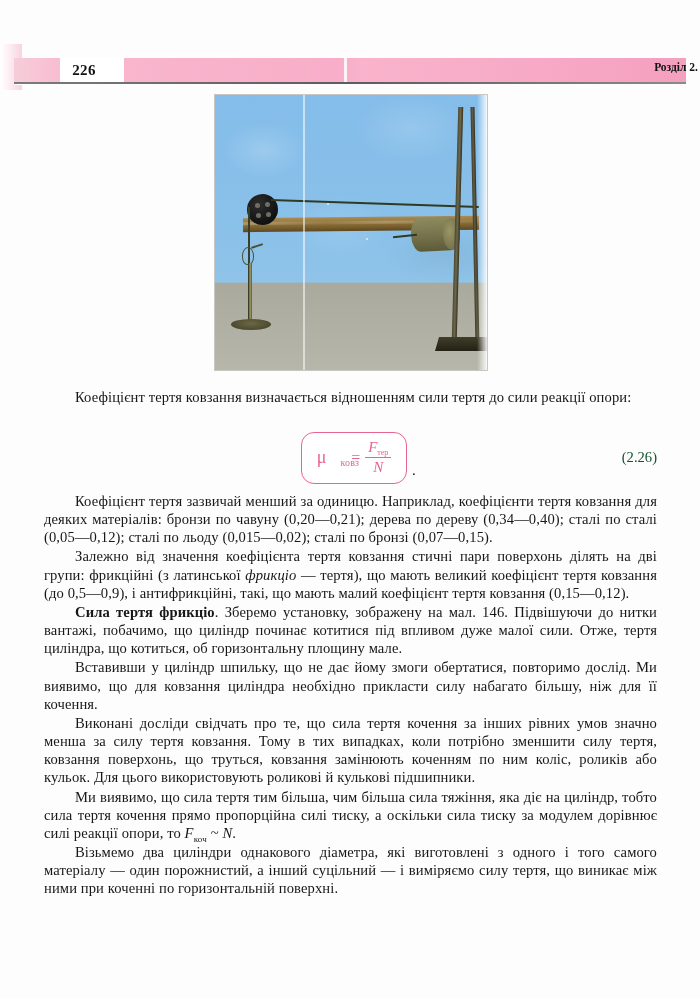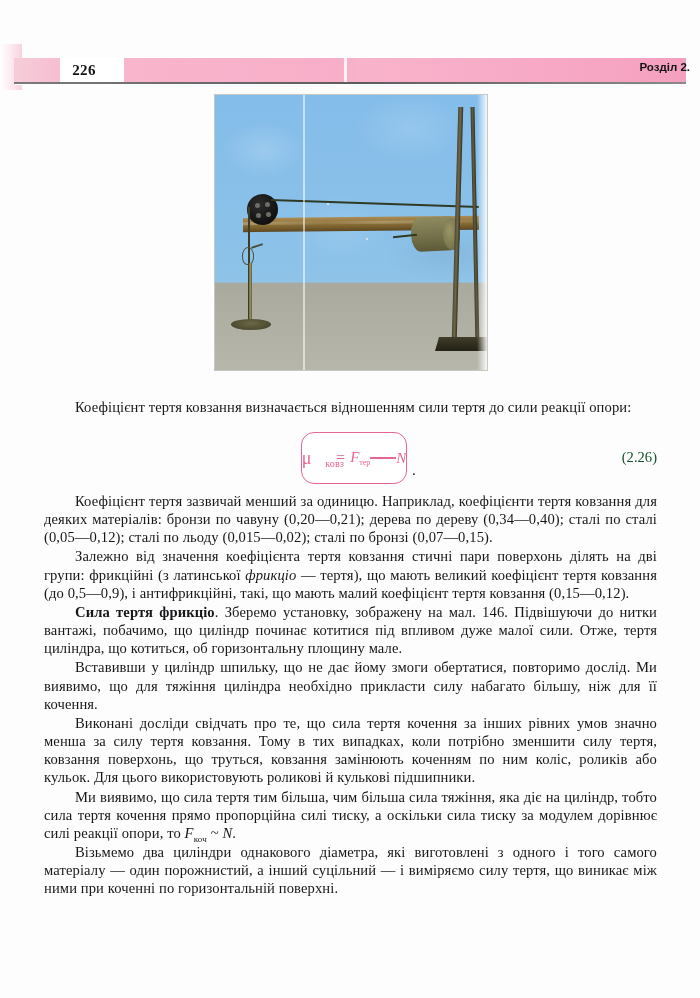--- a/index.html
+++ b/index.html
@@ -44,23 +44,23 @@
     position:absolute;
     left:60px; top:58px;
     width:48px; height:24px;
     display:flex; align-items:center; justify-content:center;
     font-size:15px; font-weight:bold; color:#121212;
     letter-spacing:.4px;
     background:#ffffff;
   }
   .section-label{
     position:absolute;
-    right:10px; top:58px; height:18px;
+    right:2px; top:58px; height:18px;
     display:flex; align-items:center;
-    font-family:Liberation Sans, sans-serif;
+    font-family:Liberation Serif, serif;
     font-size:11.5px; font-weight:bold; color:#141414;
   }
   .spine{
     position:absolute; left:0; top:44px;
     width:22px; height:46px;
     background:linear-gradient(90deg,#ffffff 0%,#fdeff3 40%,#f7d3e0 100%);
   }
   .spine-nick{
     position:absolute; left:16px; top:78px;
     width:10px; height:7px;
@@ -276,21 +276,21 @@
     display:flex; align-items:center;
     font-family:"Liberation Serif", serif;
     font-size:17px;
   }
   .fml .mu{ font-style:normal; font-size:18px; }
   .fml .sub{
     font-size:10px; vertical-align:baseline;
     position:relative; top:5px; left:14px; letter-spacing:.2px;
   }
   .fml .eq{ margin:0 5px 0 6px; font-size:16px; }
-  .frac{ display:inline-flex; flex-direction:row; align-items:center; }
+  .frac{ display:inline-flex; flex-direction:column; align-items:center; }
   .frac .num{ font-style:italic; font-size:15px; line-height:1.05; }
   .frac .num .s{ font-style:normal; font-size:8px; position:relative; top:3px; }
   .frac .bar{ width:100%; min-width:26px; height:1.4px; background:#e8658f; margin:1px 0; }
   .frac .den{ font-style:italic; font-size:15px; line-height:1.1; }
   .fml-period{
     position:absolute; left:368px; top:30px;
     color:#17171a; font-size:15px;
   }
   .eqno{
     position:absolute; right:0; top:17px;
@@ -350,21 +350,21 @@
     <div class="frame-b"></div>
     <div class="frame-foot"></div>
 
     <div class="photo-dot1"></div>
     <div class="photo-dot2"></div>
     <div class="photo-seam"></div>
     <div class="photo-edge"></div>
   </div>
 
 
-  <div class="body-col" style="top:398px;">
+  <div class="body-col" style="top:388px;">
     <p class="para">Коефіцієнт тертя ковзання визначається відношенням сили тертя до сили реакції опори:</p>
   </div>
 
   <div class="formula-row">
     <div class="formula-box">
       <span class="fml">
         <span class="mu">μ</span>
           <span class="sub">ковз</span>
         <span class="eq">=</span>
         <span class="frac">
@@ -379,21 +379,21 @@
   </div>
 
   <div class="body-col" style="top:492px;">
 
     <p class="para">Коефіцієнт тертя зазвичай менший за одиницю. Наприклад, коефіцієнти тертя ковзання для деяких матеріалів: бронзи по чавуну (0,20—0,21); дерева по дереву (0,34—0,40); сталі по сталі (0,05—0,12); сталі по льоду (0,015—0,02); сталі по бронзі (0,07—0,15).</p>
 
     <p class="para"><span>Залежно від значення коефіцієнта тертя ковзання стичні пари поверхонь ділять на дві групи: фрикційні (з латинської </span><i class="lat">фрикціо</i><span> — тертя), що мають великий коефіцієнт тертя ковзання (до 0,5—0,9), і антифрикційні, такі, що мають малий коефіцієнт тертя ковзання (0,15—0,12).</span></p>
 
     <p class="para"><b class="run-in">Сила тертя фрикціо</b><span>. Зберемо установку, зображену на мал. 146. Підвішуючи до нитки вантажі, побачимо, що циліндр починає котитися під впливом дуже малої сили. Отже, тертя циліндра, що котиться, об горизонтальну площину мале.</span></p>
 
-    <p class="para">Вставивши у циліндр шпильку, що не дає йому змоги обертатися, повторимо дослід. Ми виявимо, що для тяжіння циліндра необхідно прикласти силу набагато більшу, ніж для її кочення.</p>
+    <p class="para">Вставивши у циліндр шпильку, що не дає йому змоги обертатися, повторимо дослід. Ми виявимо, що для ковзання циліндра необхідно прикласти силу набагато більшу, ніж для її кочення.</p>
 
     <p class="para">Виконані досліди свідчать про те, що сила тертя кочення за інших рівних умов значно менша за силу тертя ковзання. Тому в тих випадках, коли потрібно зменшити силу тертя, ковзання поверхонь, що труться, ковзання замінюють коченням по ним коліс, роликів або кульок. Для цього використовують роликові й кулькові підшипники.</p>
 
     <p class="para"><span>Ми виявимо, що сила тертя тим більша, чим більша сила тяжіння, яка діє на циліндр, тобто сила тертя кочення прямо пропорційна силі тиску, а оскільки сила тиску за модулем дорівнює силі реакції опори, то </span><i class="ital">F</i><span class="tail-sub">коч</span><span> ~ </span><i class="ital">N</i><span>.</span></p>
 
     <p class="para">Візьмемо два циліндри однакового діаметра, які виготовлені з одного і того самого матеріалу — один порожнистий, а інший суцільний — і виміряємо силу тертя, що виникає між ними при коченні по горизонтальній поверхні.</p>
 
   </div>
 
 </div>

